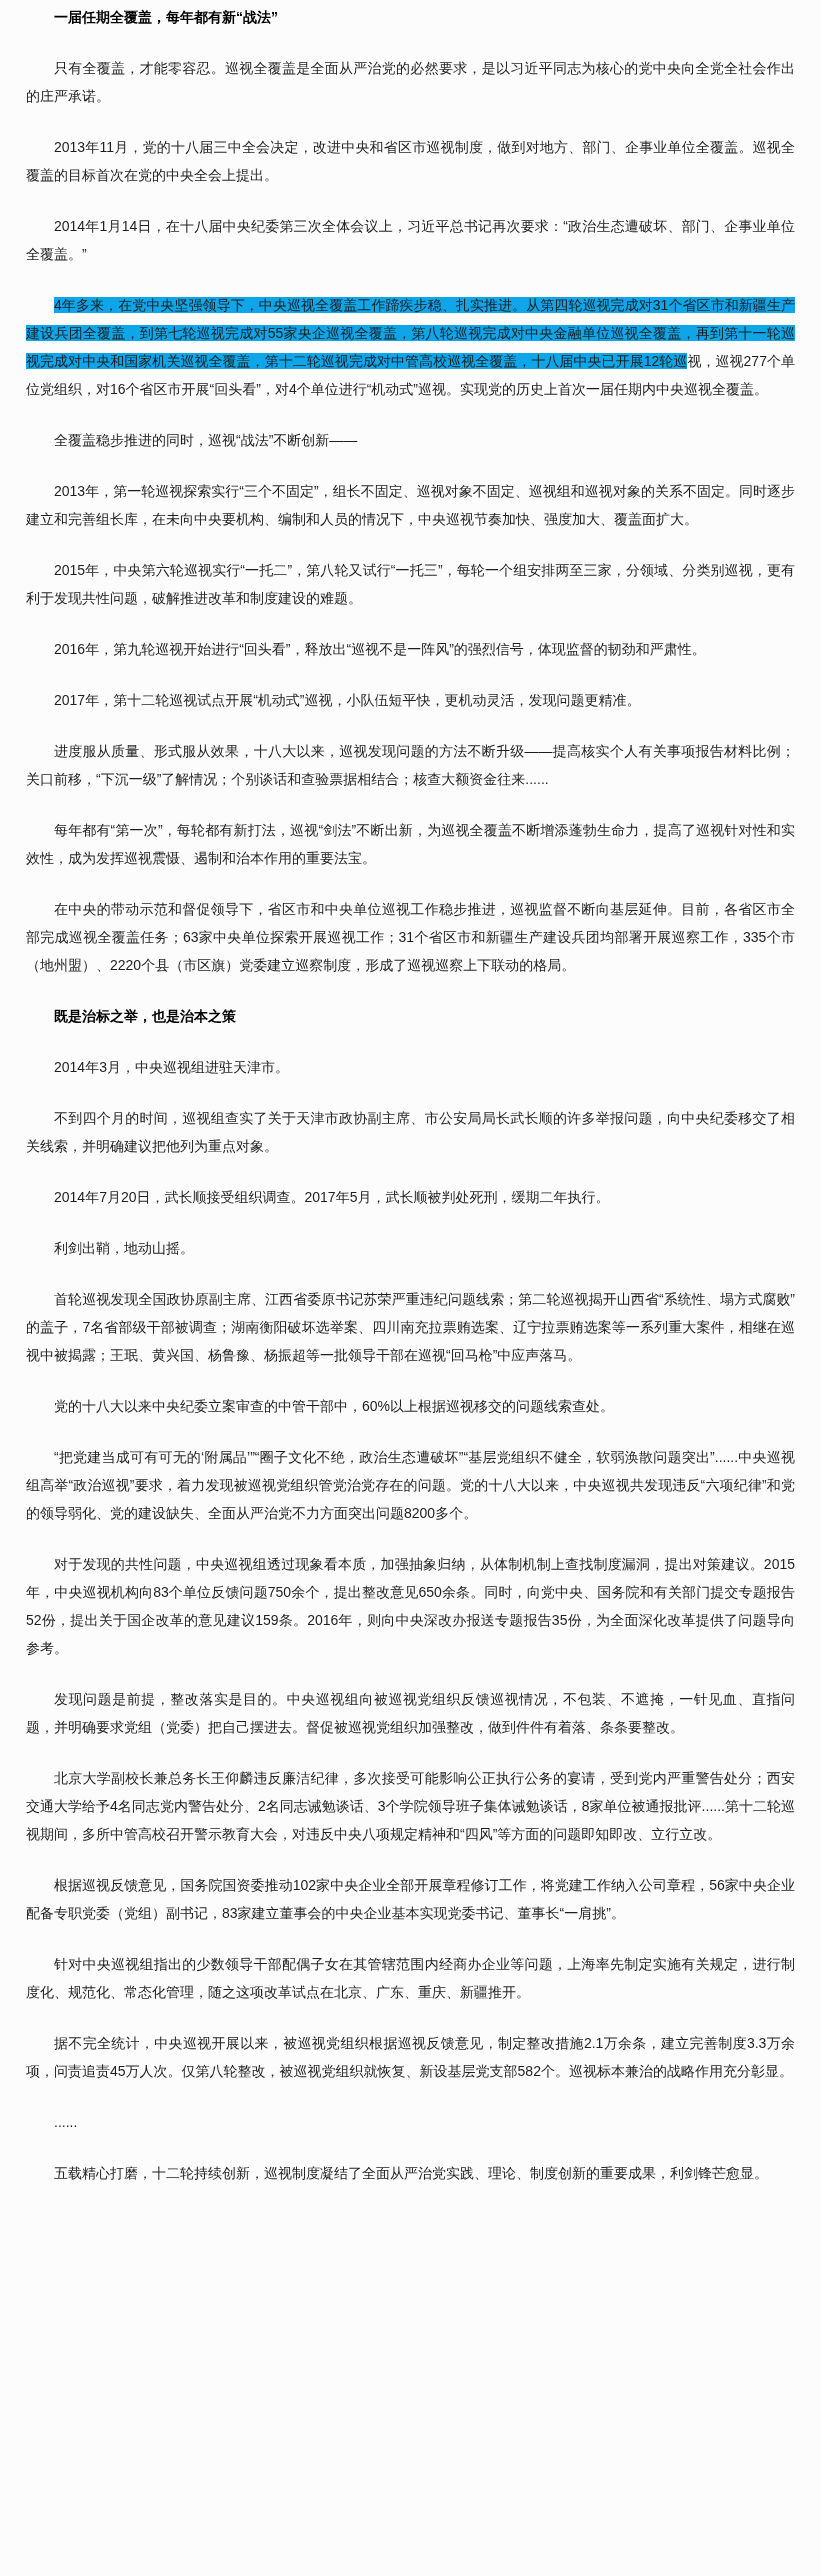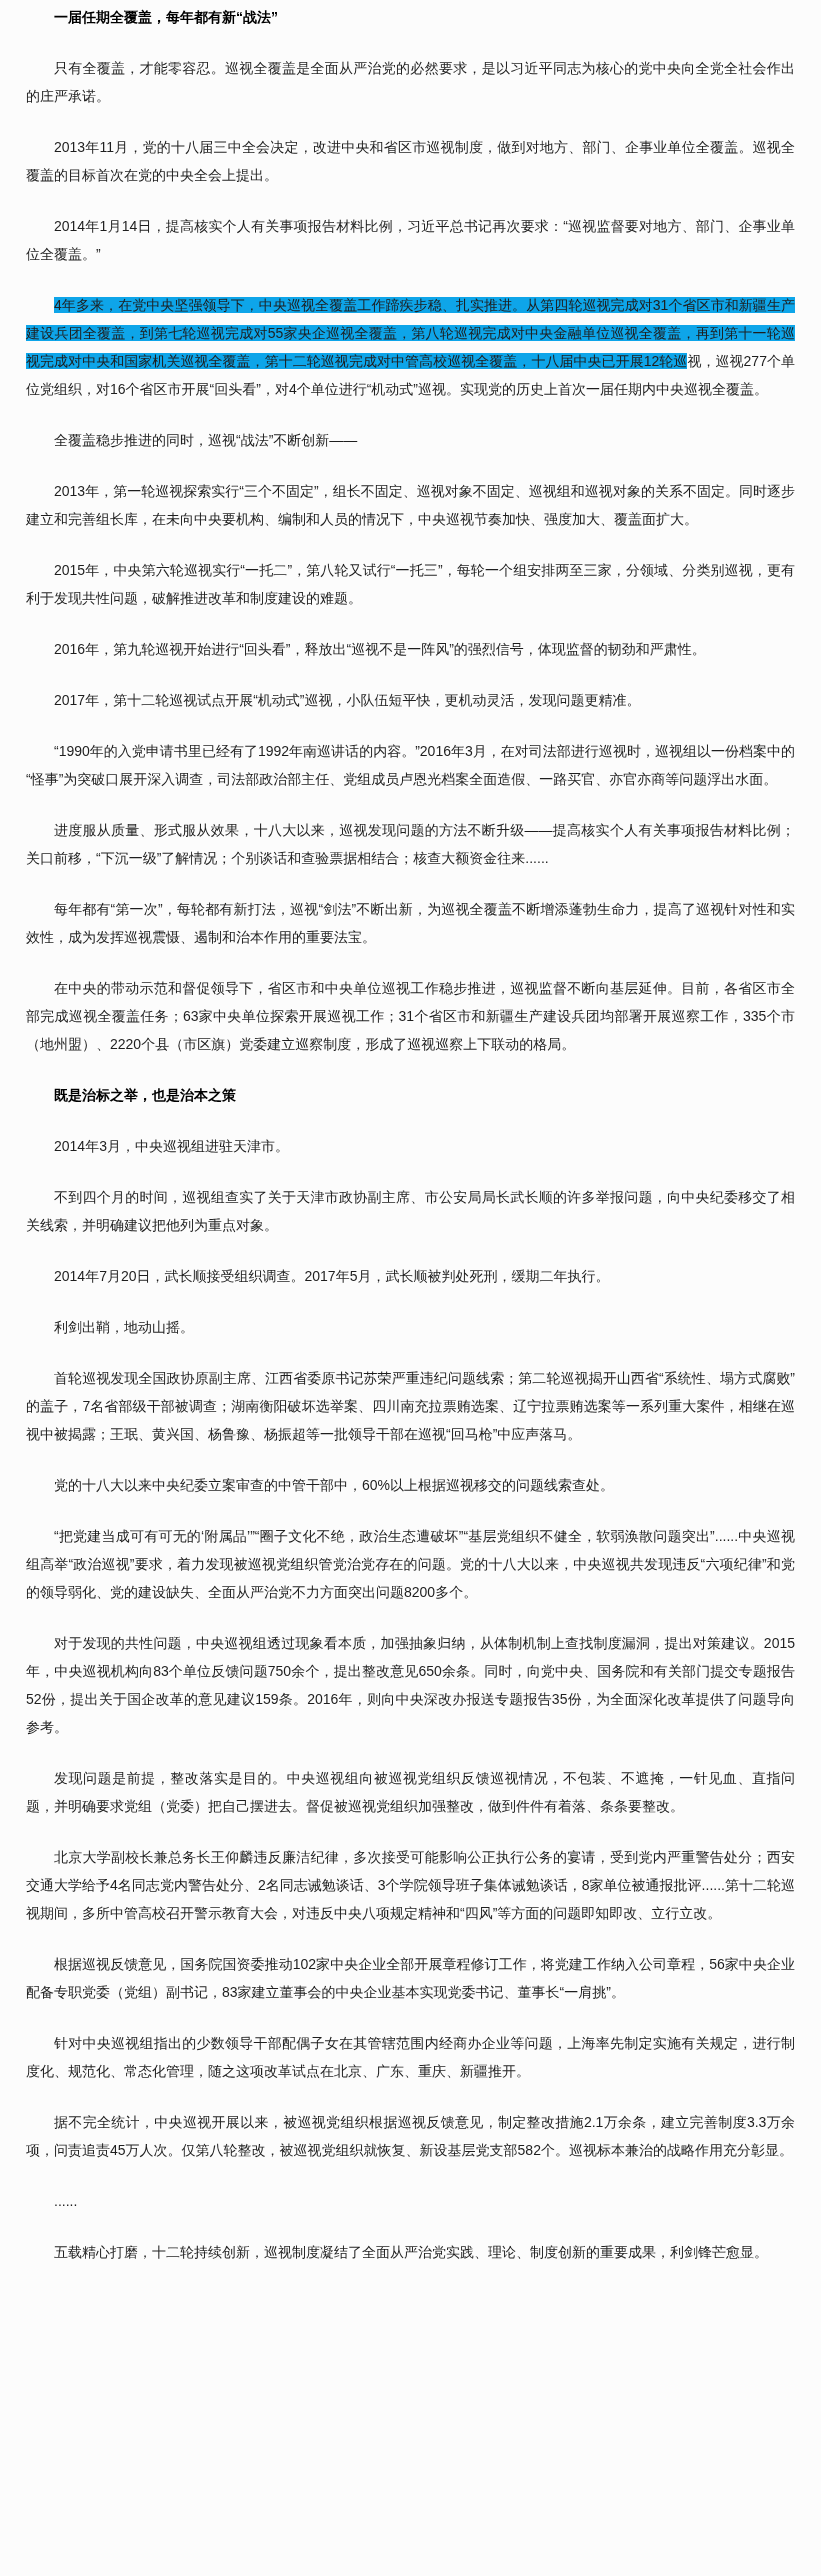--- a/index.html
+++ b/index.html
@@ -37,30 +37,29 @@
 </style>
 </head>
 <body>
 
 <div class="article">
 
   <h1>一届任期全覆盖，每年都有新“战法”</h1>
 
   <p>只有全覆盖，才能零容忍。巡视全覆盖是全面从严治党的必然要求，是以习近平同志为核心的党中央向全党全社会作出的庄严承诺。</p>
   <p>2013年11月，党的十八届三中全会决定，改进中央和省区市巡视制度，做到对地方、部门、企事业单位全覆盖。巡视全覆盖的目标首次在党的中央全会上提出。</p>
-  <p>2014年1月14日，提高核实个人有关事项报告材料比例，习近平总书记再次要求：“巡视监督要对地方、部门、企事业单位全覆盖。”</p>
+  <p>2014年1月14日，在十八届中央纪委第三次全体会议上，习近平总书记再次要求：“政治生态遭破坏、部门、企事业单位全覆盖。”</p>
 
   <p><span class="hl">4年多来，在党中央坚强领导下，中央巡视全覆盖工作蹄疾步稳、扎实推进。从第四轮巡视完成对31个省区市和新疆生产建设兵团全覆盖，到第七轮巡视完成对55家央企巡视全覆盖，第八轮巡视完成对中央金融单位巡视全覆盖，再到第十一轮巡视完成对中央和国家机关巡视全覆盖，第十二轮巡视完成对中管高校巡视全覆盖，十八届中央已开展12轮巡</span><span>视，巡视277个单位党组织，对16个省区市开展“回头看”，对4个单位进行“机动式”巡视。实现党的历史上首次一届任期内中央巡视全覆盖。</span></p>
 
   <p>全覆盖稳步推进的同时，巡视“战法”不断创新——</p>
   <p>2013年，第一轮巡视探索实行“三个不固定”，组长不固定、巡视对象不固定、巡视组和巡视对象的关系不固定。同时逐步建立和完善组长库，在未向中央要机构、编制和人员的情况下，中央巡视节奏加快、强度加大、覆盖面扩大。</p>
   <p>2015年，中央第六轮巡视实行“一托二”，第八轮又试行“一托三”，每轮一个组安排两至三家，分领域、分类别巡视，更有利于发现共性问题，破解推进改革和制度建设的难题。</p>
   <p>2016年，第九轮巡视开始进行“回头看”，释放出“巡视不是一阵风”的强烈信号，体现监督的韧劲和严肃性。</p>
   <p>2017年，第十二轮巡视试点开展“机动式”巡视，小队伍短平快，更机动灵活，发现问题更精准。</p>
-  <p>“1990年的入党申请书里已经有了1992年南巡讲话的内容。”2016年3月，在对司法部进行巡视时，巡视组以一份档案中的“怪事”为突破口展开深入调查，司法部政治部主任、党组成员卢恩光档案全面造假、一路买官、亦官亦商等问题浮出水面。</p>
   <p>进度服从质量、形式服从效果，十八大以来，巡视发现问题的方法不断升级——提高核实个人有关事项报告材料比例；关口前移，“下沉一级”了解情况；个别谈话和查验票据相结合；核查大额资金往来......</p>
   <p>每年都有“第一次”，每轮都有新打法，巡视“剑法”不断出新，为巡视全覆盖不断增添蓬勃生命力，提高了巡视针对性和实效性，成为发挥巡视震慑、遏制和治本作用的重要法宝。</p>
   <p>在中央的带动示范和督促领导下，省区市和中央单位巡视工作稳步推进，巡视监督不断向基层延伸。目前，各省区市全部完成巡视全覆盖任务；63家中央单位探索开展巡视工作；31个省区市和新疆生产建设兵团均部署开展巡察工作，335个市（地州盟）、2220个县（市区旗）党委建立巡察制度，形成了巡视巡察上下联动的格局。</p>
 
   <h2>既是治标之举，也是治本之策</h2>
 
   <p>2014年3月，中央巡视组进驻天津市。</p>
   <p>不到四个月的时间，巡视组查实了关于天津市政协副主席、市公安局局长武长顺的许多举报问题，向中央纪委移交了相关线索，并明确建议把他列为重点对象。</p>
   <p>2014年7月20日，武长顺接受组织调查。2017年5月，武长顺被判处死刑，缓期二年执行。</p>
   <p>利剑出鞘，地动山摇。</p>

